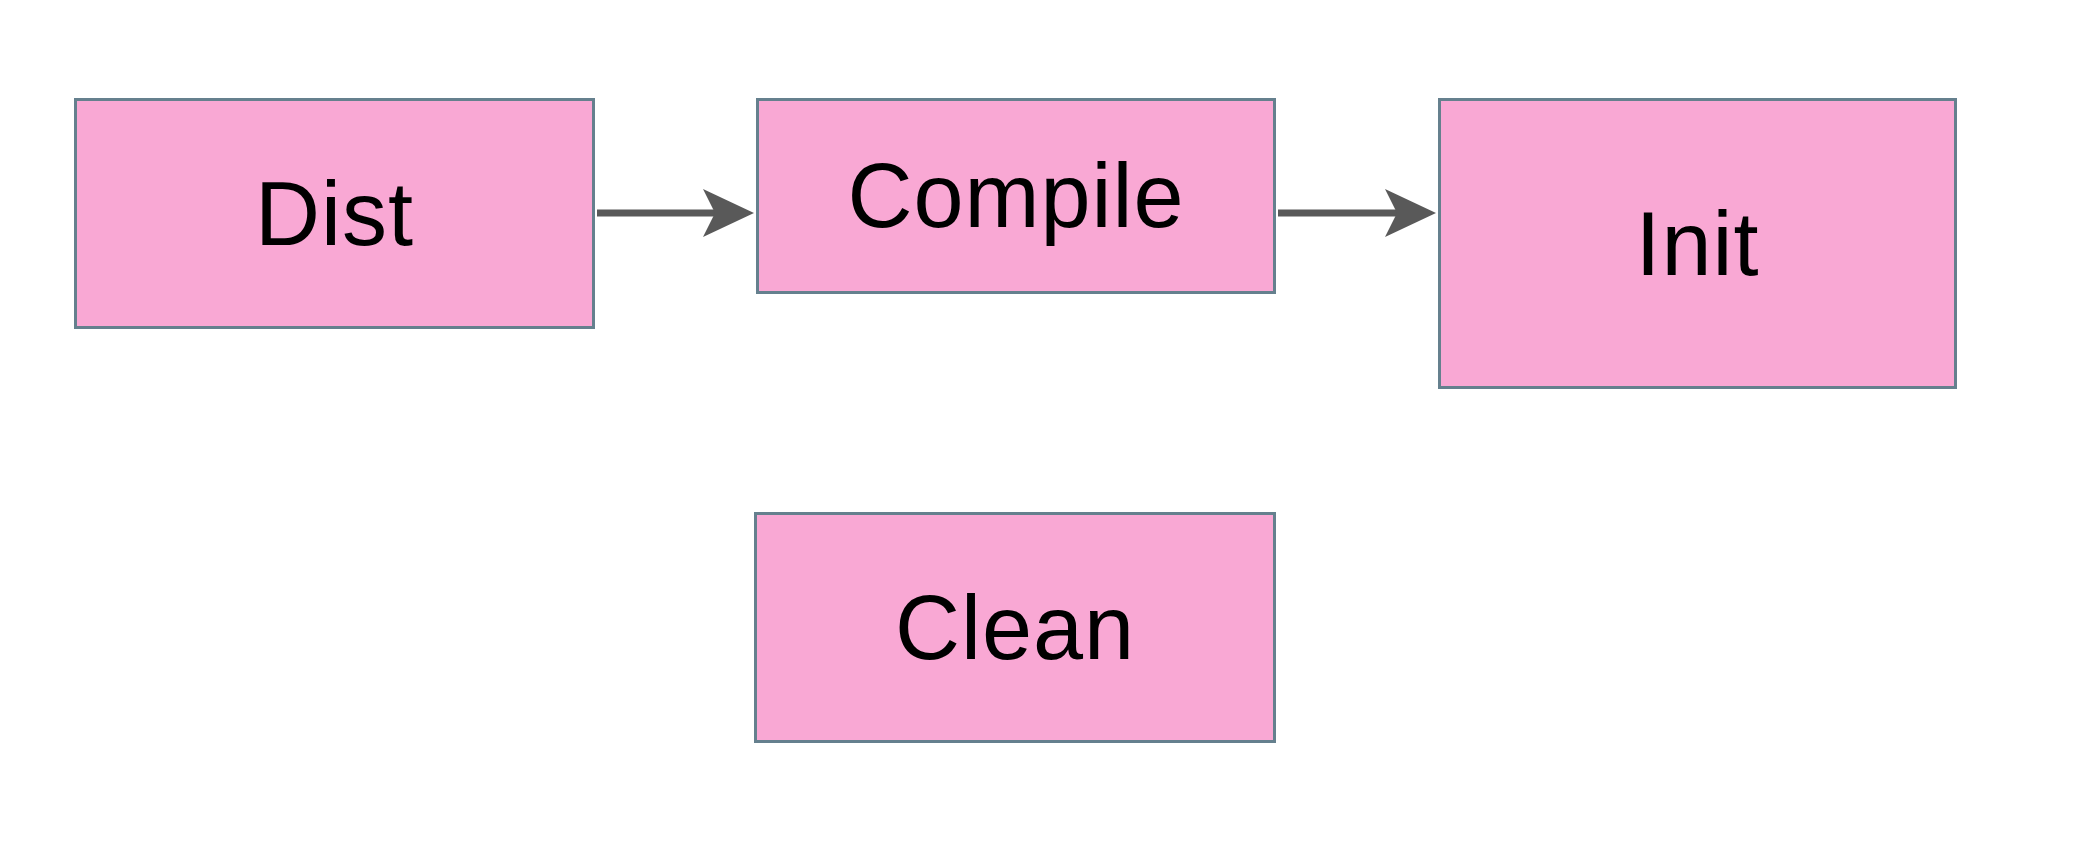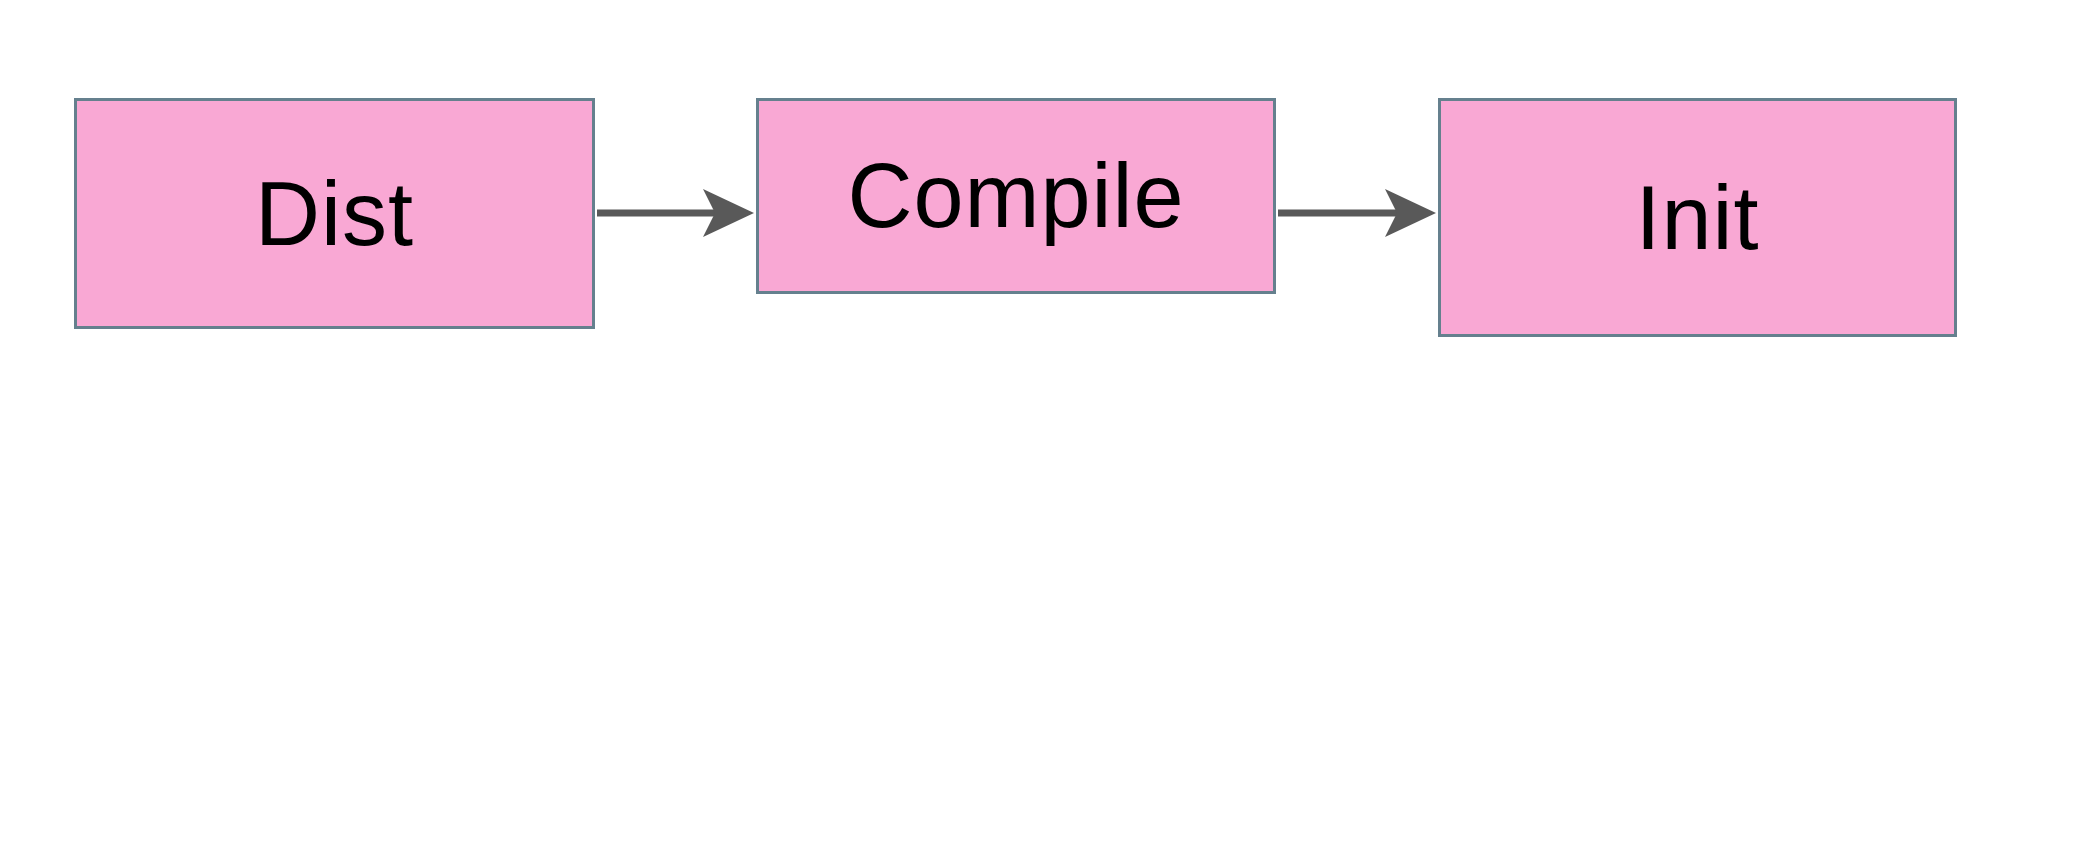--- a/index.html
+++ b/index.html
@@ -27,21 +27,21 @@
   .node-label {
     font-size: 90px;
     font-weight: 400;
     color: #000000;
     letter-spacing: 1px;
     line-height: 1;
     user-select: none;
   }
   .node-dist    { left: 74px;   top: 98px;  width: 521px; height: 231px; }
   .node-compile { left: 756px;  top: 98px;  width: 520px; height: 196px; }
-  .node-init    { left: 1438px; top: 98px;  width: 519px; height: 239px; }
+  .node-init    { left: 1438px; top: 98px;  width: 519px; height: 291px; }
   .node-clean   { left: 754px;  top: 512px; width: 522px; height: 231px; }
   .edges-layer {
     position: absolute;
     left: 0; top: 0;
     width: 2078px;
     height: 848px;
     pointer-events: none;
   }
 </style>
 </head>
@@ -65,14 +65,17 @@
   </div>
 
   <div class="node node-compile">
     <span class="node-label">Compile</span>
   </div>
 
   <div class="node node-init">
     <span class="node-label">Init</span>
   </div>
 
+  <div class="node node-clean">
+    <span class="node-label">Clean</span>
+  </div>
 
 </div>
 
 </body></html>

